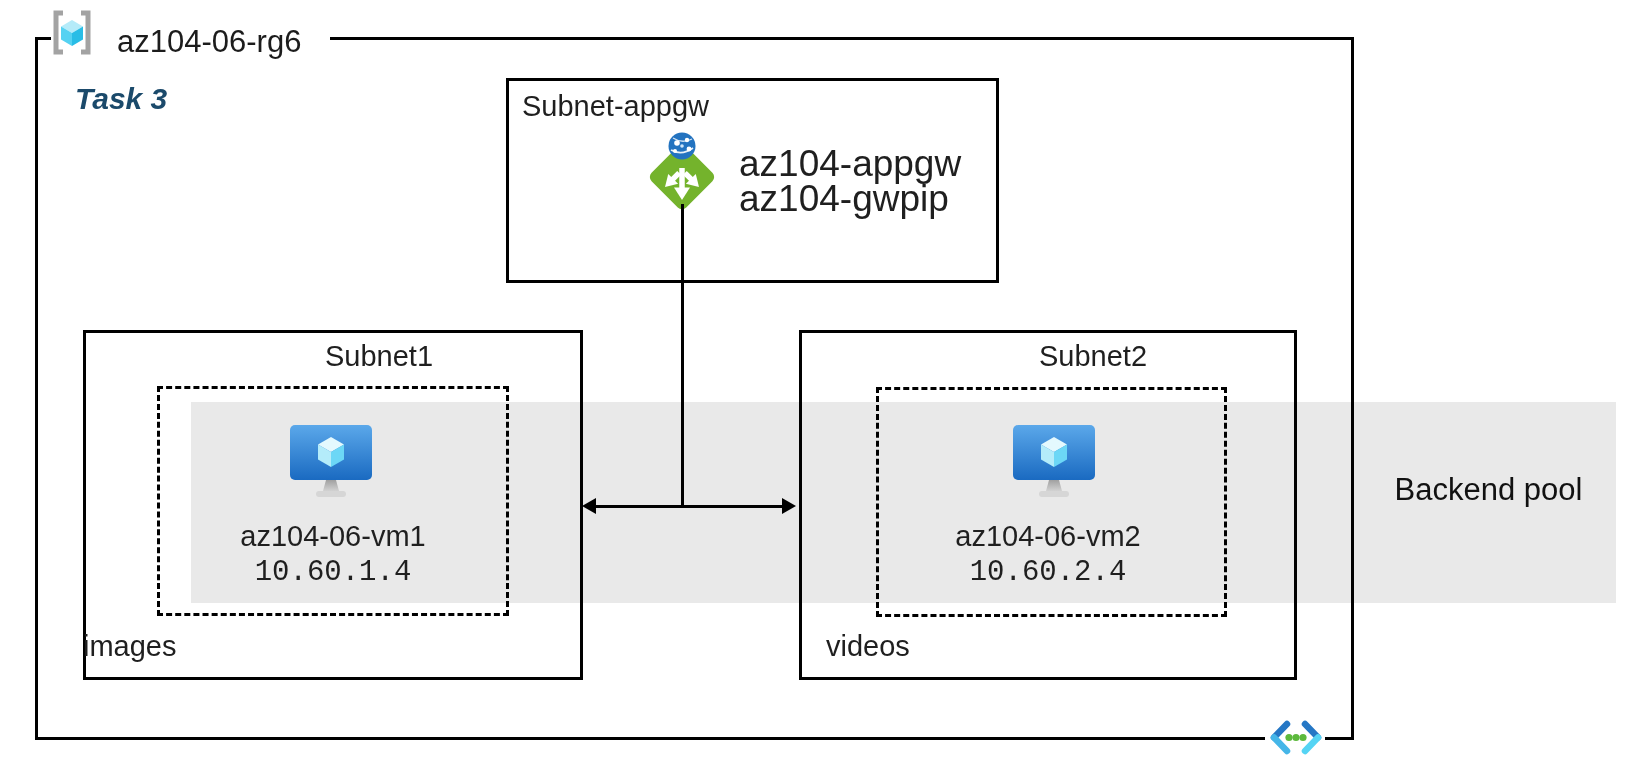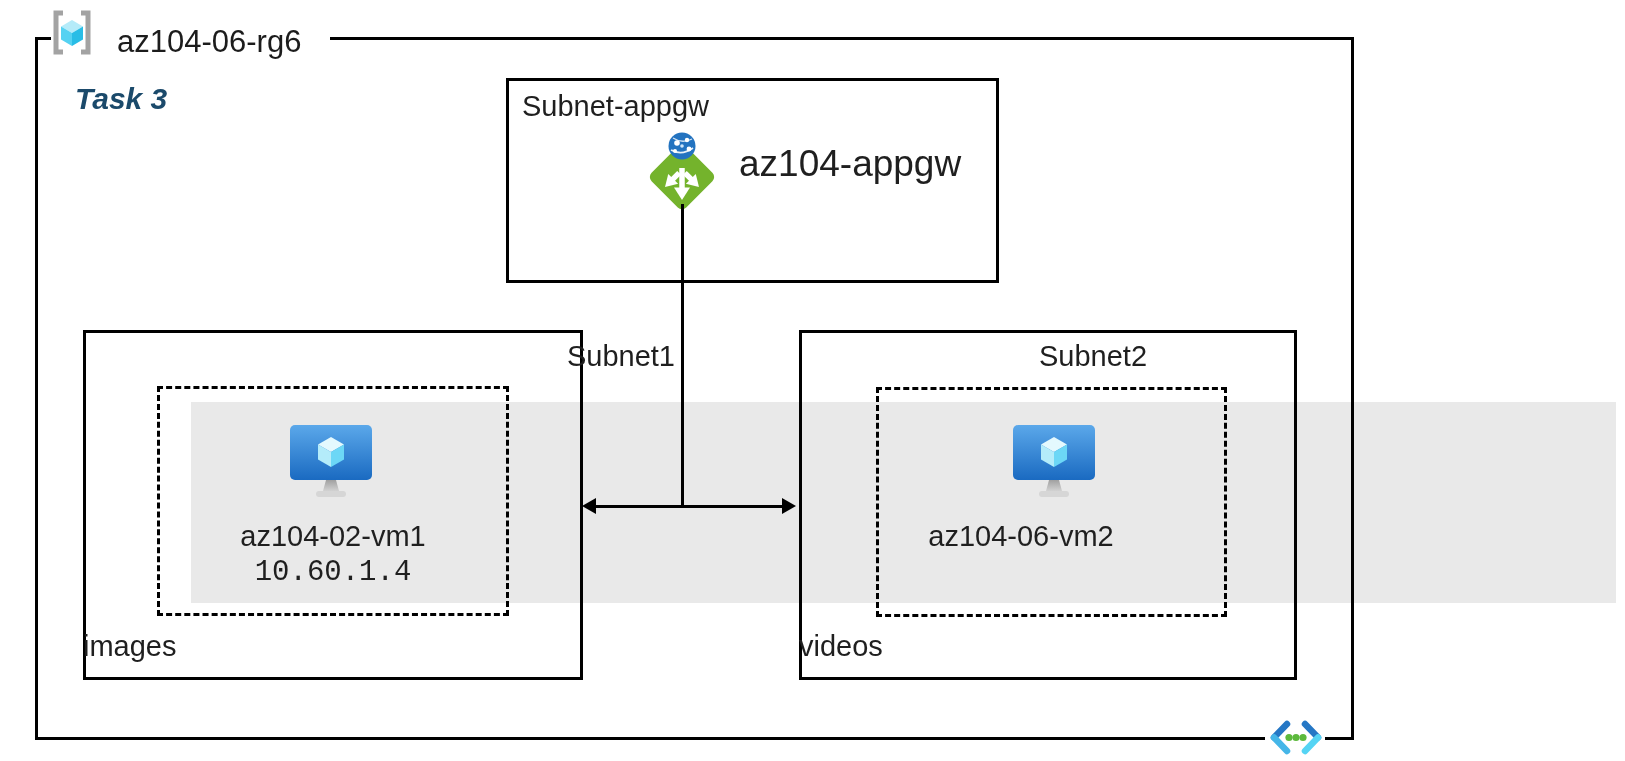--- a/index.html
+++ b/index.html
@@ -28,30 +28,30 @@
   .vline{left:650px;top:204px;width:3px;height:303px;background:#000;}
   .hline{left:562px;top:505px;width:194px;height:3px;background:#000;}
   .ah{width:0;height:0;top:498px;}
   .ah-left{left:551px;border-top:8px solid transparent;border-bottom:8px solid transparent;border-right:14px solid #000;}
   .ah-right{left:751px;border-top:8px solid transparent;border-bottom:8px solid transparent;border-left:14px solid #000;}
   
   .snet-box{box-sizing:border-box;border:3px solid #000;background:transparent;}
   .s1{left:52px;top:330px;width:500px;height:350px;}
   .s2{left:768px;top:330px;width:498px;height:350px;}
   .snet-title{font-size:29px;line-height:35px;text-align:center;top:339px;}
-  .t1{left:52px;width:592px;text-align:right;}
+  .t1{left:52px;width:592px;}
   .t2{left:768px;width:588px;}
   .dashed{box-sizing:border-box;border:3px dashed #000;background:transparent;}
   .d1{left:126px;top:386px;width:352px;height:230px;}
   .d2{left:845px;top:387px;width:351px;height:230px;}
   .vm1{left:258px;top:424px;}
   .vm2{left:981px;top:424px;}
   .vm-label{font-size:29px;line-height:35px;text-align:center;}
   .col1{left:52px;width:500px;}
-  .col2{left:768px;width:444px;}
+  .col2{left:768px;width:444px;padding-left:27px;}
   .name-row{top:519px;}
   .ip-row{top:555px;font-family:Liberation Mono, monospace;}
   .caption{top:629px;font-size:29px;line-height:35px;}
   .backend-label{left:1330px;top:471px;width:255px;text-align:center;font-size:31px;line-height:37px;color:#111;}
   .vnet-icon{left:1234px;top:719px;}
 </style>
 </head>
 <body>
 
 <div class="canvas">
@@ -99,20 +99,21 @@
       <circle cx="33" cy="13" r="2.8" fill="#fff"></circle>
       <circle cx="43" cy="10" r="2.2" fill="#fff"></circle>
       <circle cx="45" cy="19" r="2.4" fill="#fff"></circle>
       <circle cx="31" cy="21" r="2" fill="#fff"></circle>
       <circle cx="38" cy="16" r="1.8" fill="#cfe6fa"></circle>
     </g>
   </svg>
 
   <div class="abs appgw-labels">
     <div>az104-appgw</div>
+    <div>az104-gwpip</div>
   </div>
 
   <div class="abs vline"></div>
   <div class="abs hline"></div>
   <div class="abs ah ah-left"></div>
   <div class="abs ah ah-right"></div>
 
   <div class="abs snet-box s1"></div>
   <div class="abs snet-title t1">Subnet1</div>
   <div class="abs dashed d1"></div>
@@ -129,21 +130,21 @@
       </linearGradient>
     </defs>
     <rect x="1" y="1" width="82" height="55" rx="5" fill="url(#scr1)"></rect>
     <polygon points="42,13 55,20.5 42,28 29,20.5" fill="#e4f9fe"></polygon>
     <polygon points="29,20.5 42,28 42,43 29,35.5" fill="#b4ecfa"></polygon>
     <polygon points="55,20.5 42,28 42,43 55,35.5" fill="#6cd7f6"></polygon>
     <polygon points="37,56 47,56 50,67 34,67" fill="url(#std1)"></polygon>
     <rect x="27" y="67" width="30" height="6" rx="3" fill="#d6d6d6"></rect>
   </svg>
 
-  <div class="abs vm-label col1 name-row">az104-02-vm1</div>
+  <div class="abs vm-label col1 name-row">az104-06-vm1</div>
   <div class="abs vm-label col1 ip-row">10.60.1.4</div>
   <div class="abs caption col1">images</div>
 
   <div class="abs snet-box s2"></div>
   <div class="abs snet-title t2">Subnet2</div>
   <div class="abs dashed d2"></div>
 
   <svg class="abs vm2" width="84" height="76" viewBox="0 0 84 76">
     <defs>
       <linearGradient id="scr2" x1="0" y1="0" x2="0" y2="1">
@@ -157,22 +158,24 @@
     </defs>
     <rect x="1" y="1" width="82" height="55" rx="5" fill="url(#scr2)"></rect>
     <polygon points="42,13 55,20.5 42,28 29,20.5" fill="#e4f9fe"></polygon>
     <polygon points="29,20.5 42,28 42,43 29,35.5" fill="#b4ecfa"></polygon>
     <polygon points="55,20.5 42,28 42,43 55,35.5" fill="#6cd7f6"></polygon>
     <polygon points="37,56 47,56 50,67 34,67" fill="url(#std2)"></polygon>
     <rect x="27" y="67" width="30" height="6" rx="3" fill="#d6d6d6"></rect>
   </svg>
 
   <div class="abs vm-label col2 name-row">az104-06-vm2</div>
+  <div class="abs vm-label col2 ip-row">10.60.2.4</div>
   <div class="abs caption col2">videos</div>
 
+  <div class="abs backend-label">Backend pool</div>
 
   <svg class="abs vnet-icon" width="60" height="37" viewBox="0 0 60 37">
     <rect x="0" y="0" width="60" height="37" fill="#ffffff"></rect>
     <g stroke-width="6.5" stroke-linecap="round" fill="none">
       <path d="M22 5 L9 18.5" stroke="#2577c5"></path>
       <path d="M9 18.5 L22 32" stroke="#45b6e8"></path>
       <path d="M40 5 L53 18.5" stroke="#2577c5"></path>
       <path d="M53 18.5 L40 32" stroke="#55d4f4"></path>
     </g>
     <g>

